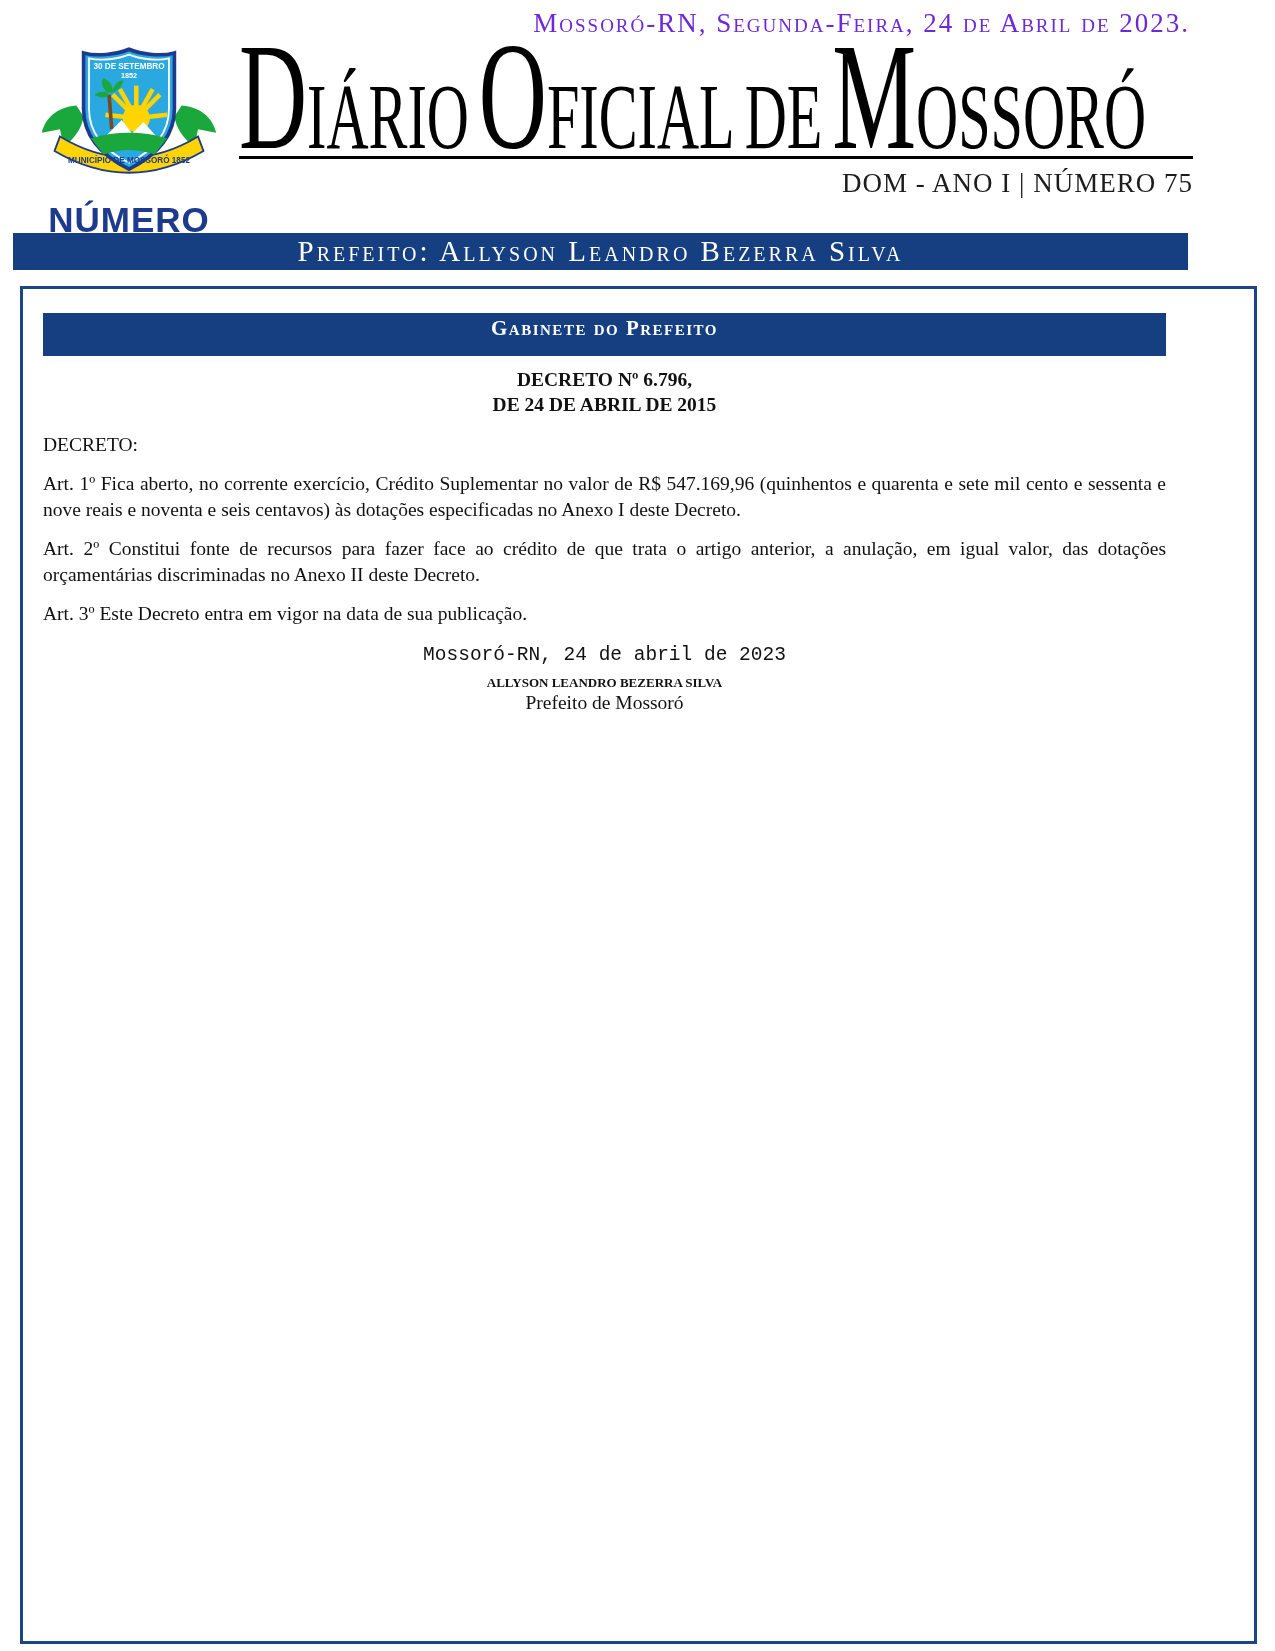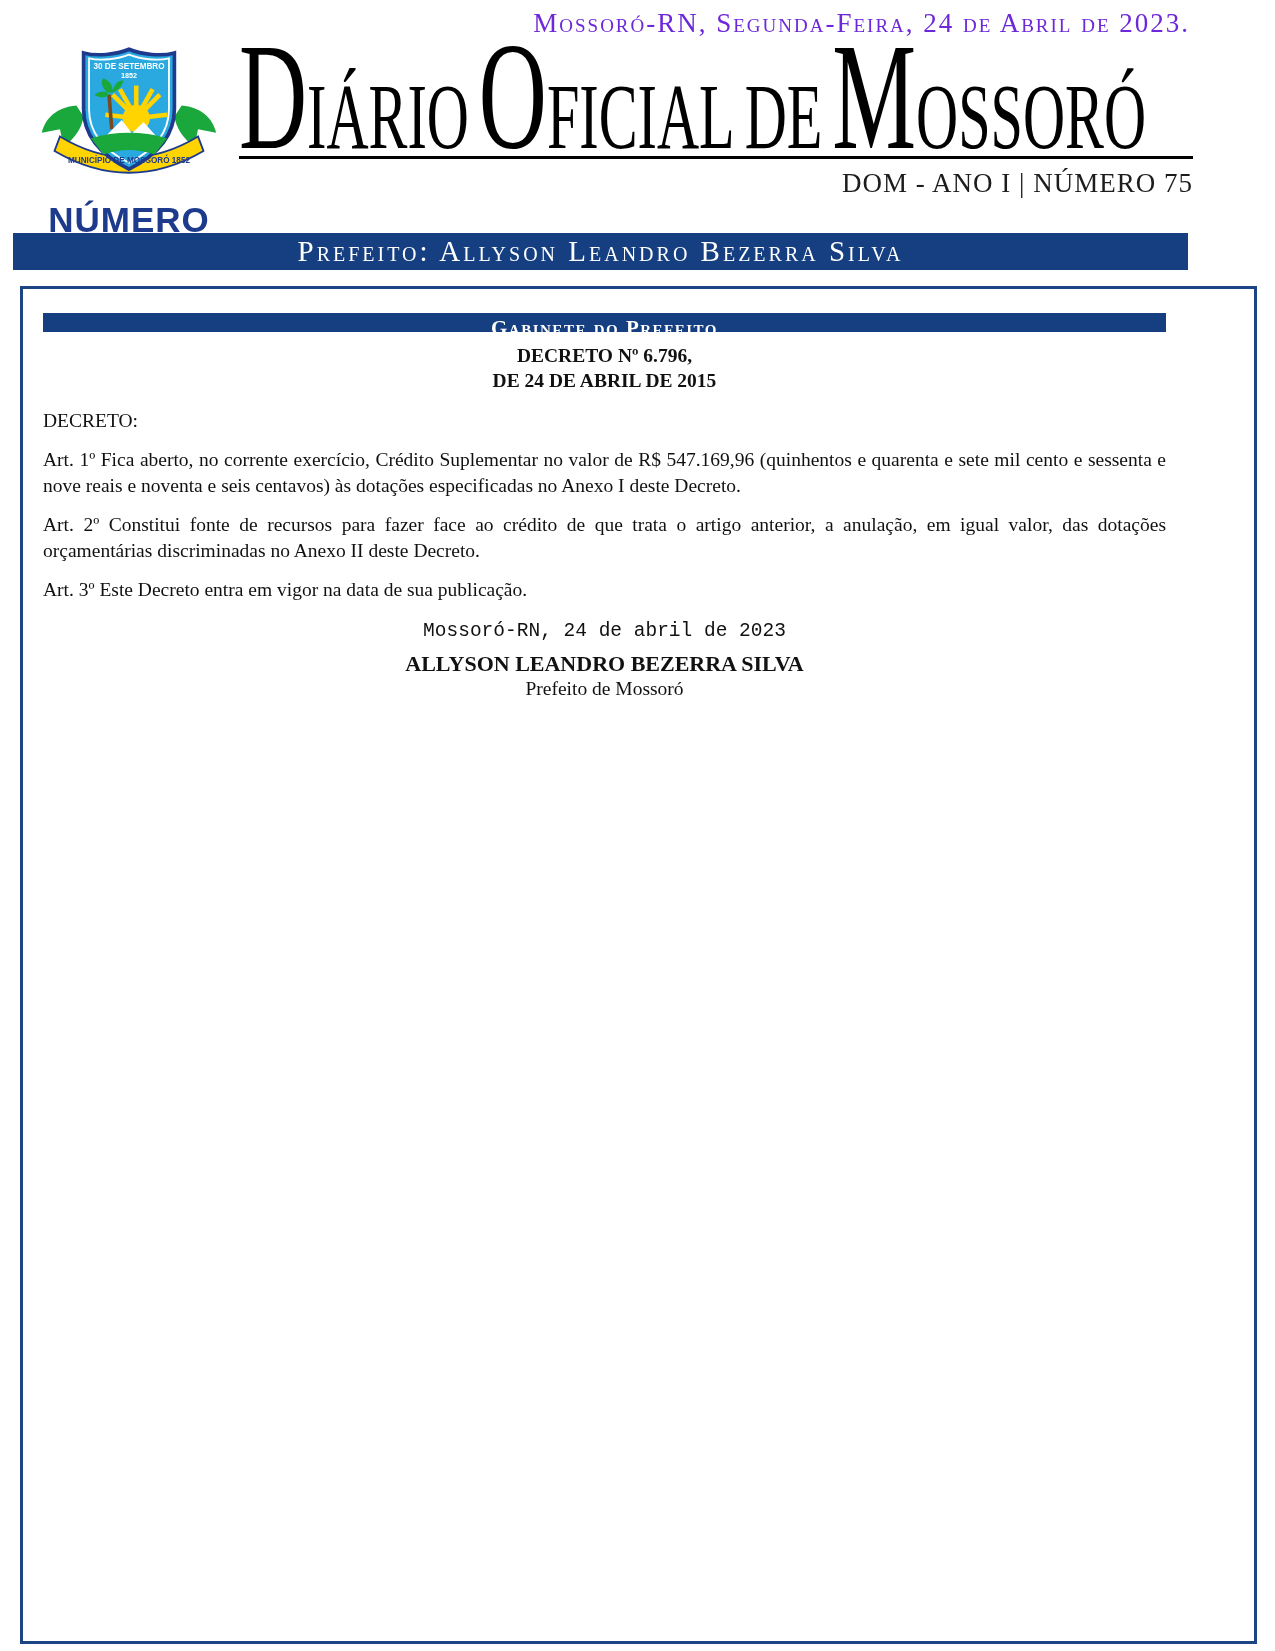--- a/index.html
+++ b/index.html
@@ -63,30 +63,30 @@
   }
   
   .content-box{
     position:absolute;top:286px;left:20px;width:1237px;height:1358px;
     border:3px solid var(--box-border-blue);background:#fff;
     padding:24px 88px 0 20px;
   }
   .section-bar{
     background:var(--banner-blue);color:#fff;text-align:center;
     font-variant:small-caps;font-weight:bold;font-size:21px;letter-spacing:1.5px;
-    height:19px;line-height:31px;
+    height:43px;line-height:31px;
   }
   .decree-title{
     text-align:center;font-weight:bold;font-size:19.5px;line-height:1.3;margin-top:11px;
   }
   .para{
     font-size:19.5px;line-height:1.31;text-align:justify;margin:14px 0 0 0;
   }
   .sig-place{font-size:19.5px;text-align:center;margin-top:17px;font-family:Liberation Mono, monospace;}
-  .sig-name{font-size:22px;font-weight:bold;text-align:center;margin-top:9px;}
+  .sig-name{font-size:13px;font-weight:bold;text-align:center;margin-top:9px;}
   .sig-role{font-size:19.5px;text-align:center;margin-top:1px;}
   .crest-tiny{font-family:"Liberation Sans",sans-serif;font-weight:bold;fill:#ffffff;}
   .ribbon-tiny{font-family:"Liberation Sans",sans-serif;font-weight:bold;fill:#1D3A8C;}
 </style>
 </head>
 <body>
 
 <div class="page">
 
   <div class="date-line">Mossoró-RN, Segunda-Feira, 24 de Abril de 2023.</div>

